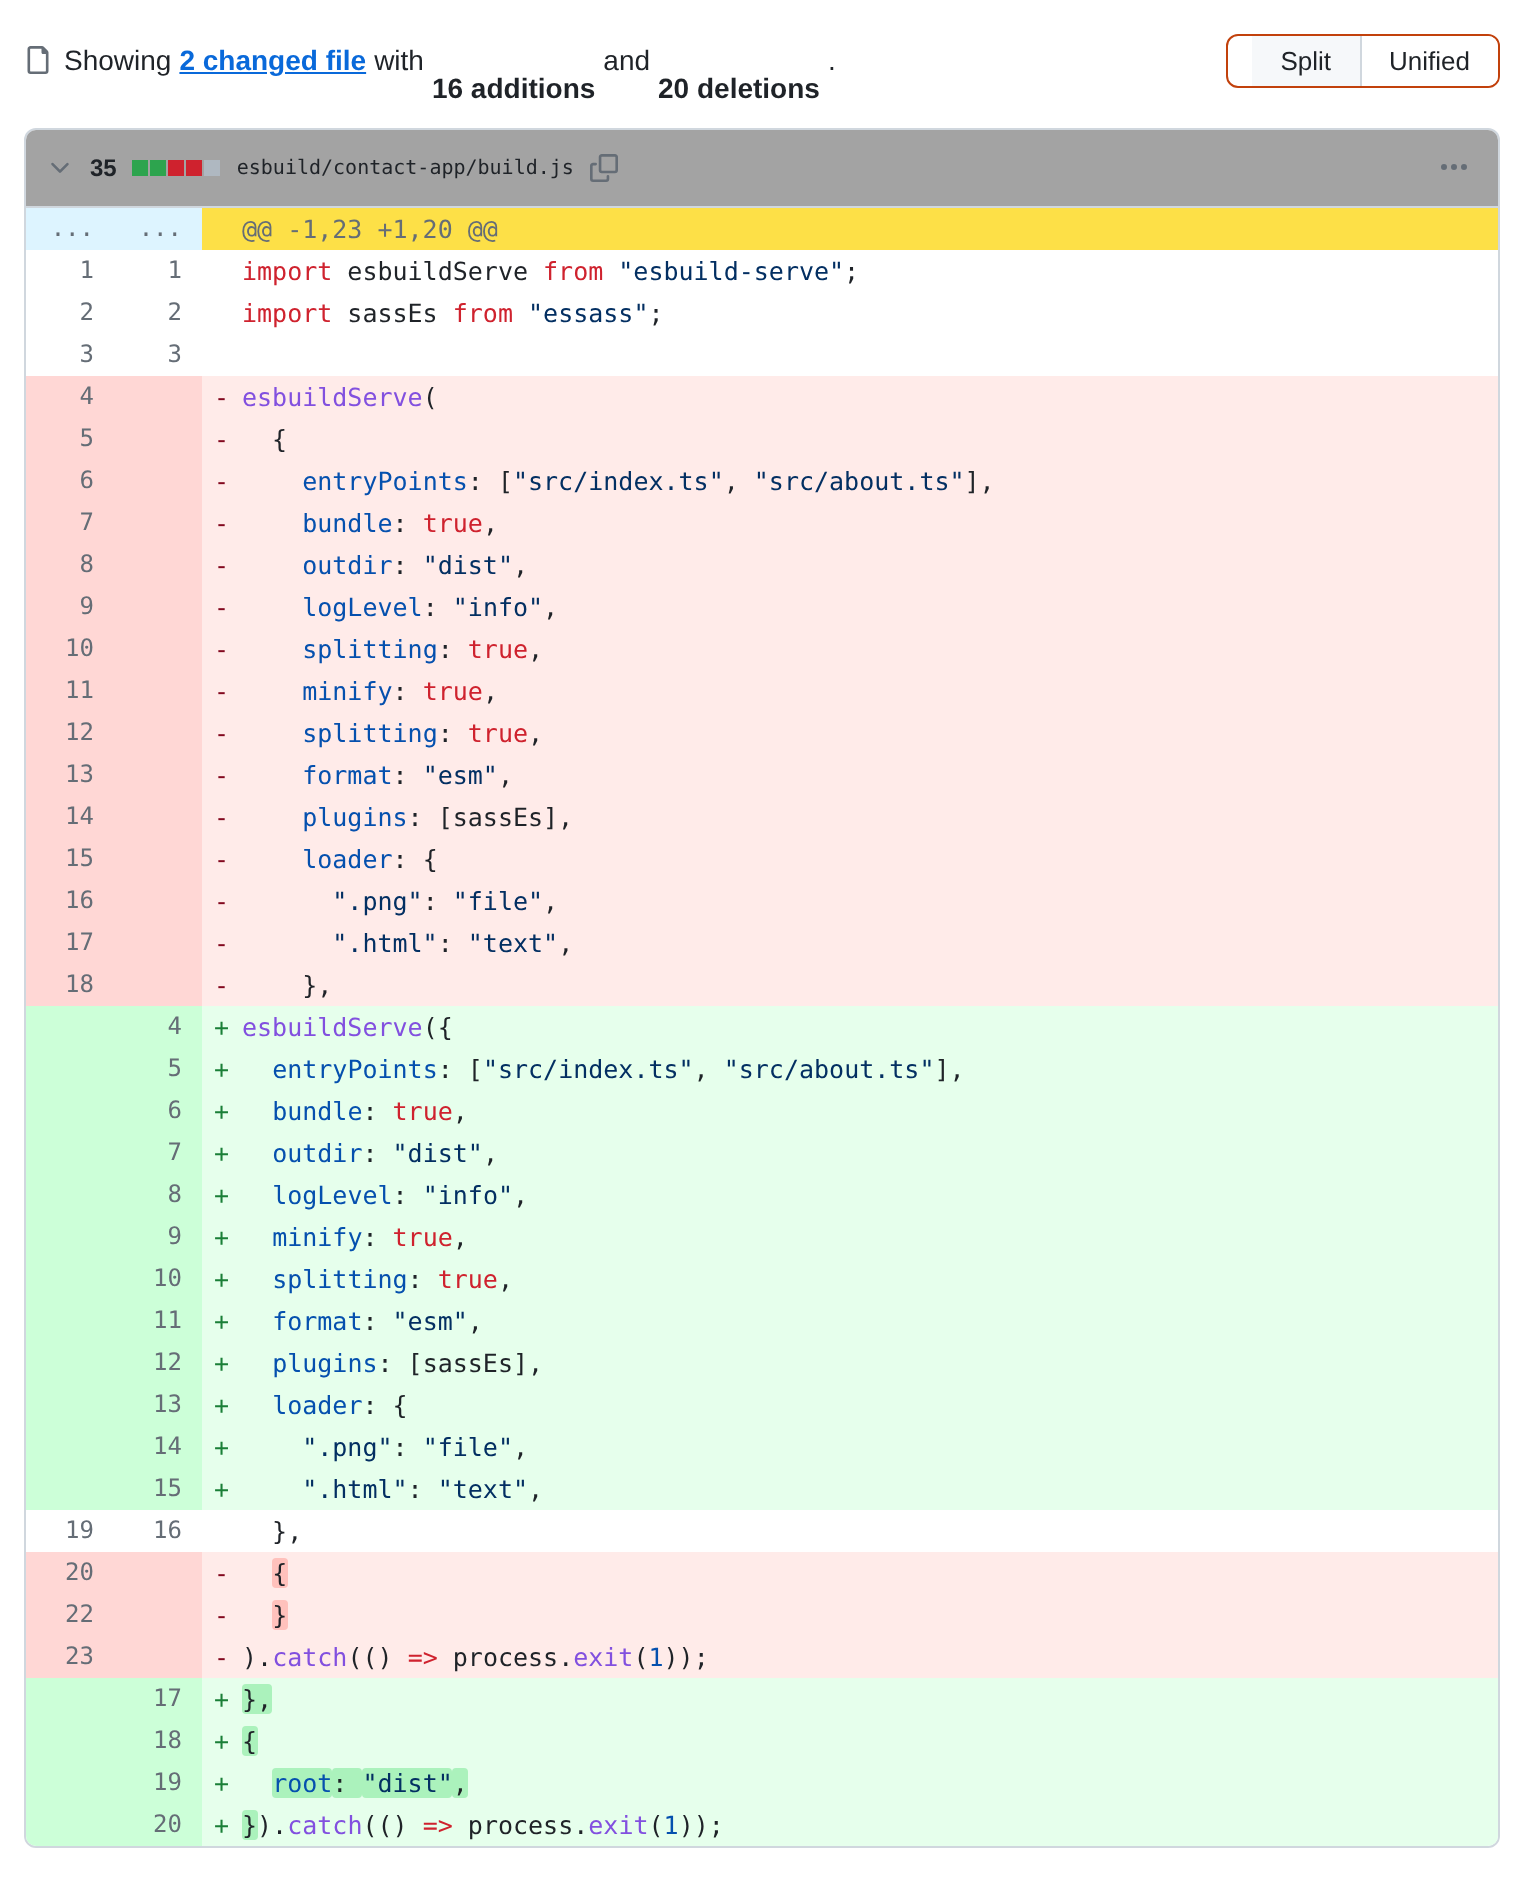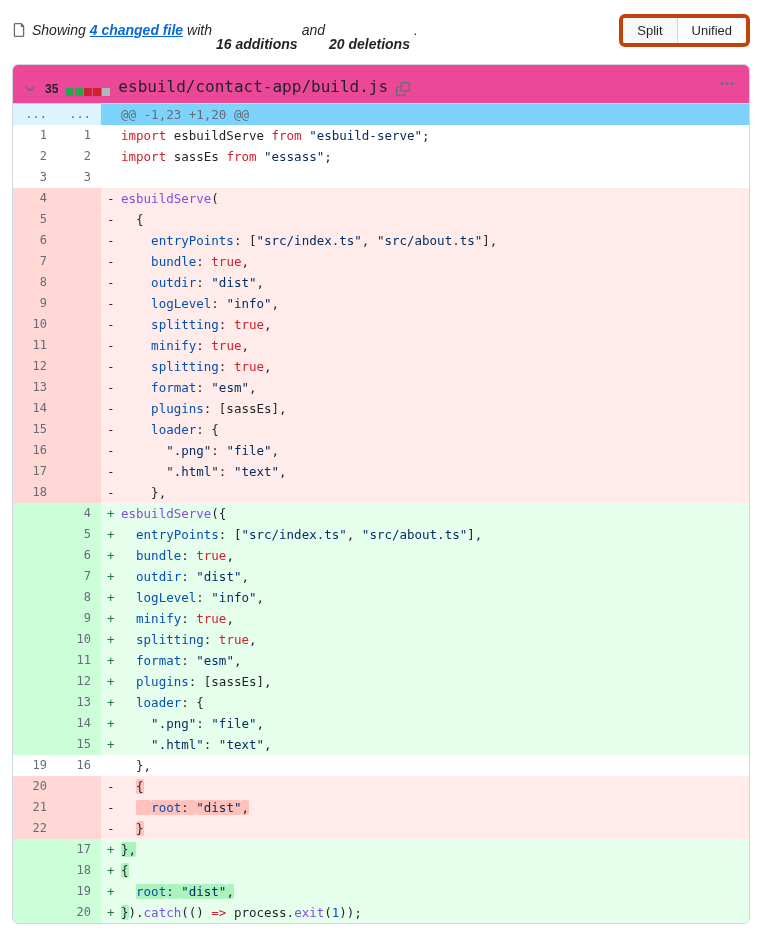--- a/index.html
+++ b/index.html
@@ -14,66 +14,66 @@
     display: flex;
     align-items: center;
     justify-content: space-between;
     margin-bottom: 12px;
   }
   .summary-text {
     display: flex;
     align-items: center;
     gap: 4px;
     font-size: 14px;
-    font-style: italic;
   }
   .summary-text .doc-icon { color: #656d76; margin-right: 2px; display: inline-flex; }
   .summary-text .link { color: #0969da; font-weight: 600; }
   .summary-text b { font-weight: 600; margin-top: 28px; }
   .btn-group {
     display: inline-flex;
-    border: 4px solid #c2410c;
+    border: 1px solid #c2410c;
     border-radius: 6px;
     overflow: hidden;
+    padding-left: 12px;
   }
   .btn-group button {
     background: #f6f8fa;
     border: none;
     padding: 5px 14px;
     font-size: 13px;
     color: #1f2328;
     cursor: pointer;
     font-family: inherit;
   }
   .btn-group button + button { border-left: 1px solid #d0d7de; }
   .btn-group button.active { background: #ffffff; font-weight: 500; text-align: right; }
 
   .file-box {
     border: 1px solid #d0d7de;
     border-radius: 6px;
     overflow: hidden;
   }
   .file-header {
     display: flex;
-    align-items: flex-end;
-    background: #ec4899;
+    align-items: center;
+    background: #a3a3a3;
     border-bottom: 1px solid #d0d7de;
     padding: 7px 10px;
     gap: 8px;
   }
   .file-header .chevron { color: #656d76; cursor: pointer; display:inline-flex;}
   .file-header .count { font-size: 12px; font-weight: 600; color: #1f2328; }
   .diffstat { display: inline-flex; gap: 1px; }
   .diffstat span { width: 8px; height: 8px; display: inline-block; }
   .ds-add { background: #2da44e; }
   .ds-del { background: #cf222e; }
   .ds-neutral { background: #afb8c1; }
   .file-path {
     font-family: ui-monospace, SFMono-Regular, "SF Mono", Menlo, Consolas, monospace;
-    font-size: 16px;
+    font-size: 10px;
     color: #1f2328;
   }
   .copy-icon { color: #656d76; cursor: pointer; display:inline-flex; }
   .file-header .spacer { flex: 1; }
   .kebab { color: #656d76; cursor: pointer; padding: 4px; display:inline-flex;}
 
   table.diff {
     border-collapse: collapse;
     width: 100%;
     font-family: ui-monospace, SFMono-Regular, "SF Mono", Menlo, Consolas, monospace;
@@ -96,21 +96,21 @@
     vertical-align: top;
     position: relative;
   }
   td.code .marker {
     position: absolute;
     left: 6px;
     top: 0;
     color: #656d76;
     user-select: none;
   }
-  tr.hunk td { background: #7dd3fc; }
+  tr.hunk td { background: #fde047; }
   tr.hunk td.num { background: #ddf4ff; color: #656d76; }
   tr.hunk td.code { color: #656d76; }
 
   tr.del td.num { background: #ffd7d5; }
   tr.del td.code { background: #ffebe9; }
   tr.del td.code .marker { color: #82071e; }
 
   tr.add td.num { background: #ccffd8; }
   tr.add td.code { background: #e6ffec; }
   tr.add td.code .marker { color: #1a7f37; }
@@ -133,21 +133,21 @@
 <body>
 
 <div class="summary-bar">
   <div class="summary-text">
     <span class="doc-icon">
       <svg width="14" height="14" viewBox="0 0 16 16">
           <path fill="currentColor" d="M2 1.75C2 .78 2.78 0 3.75 0h6.5c.46 0 .9.18 1.23.51l2 2c.34.33.52.77.52 1.24v10.5A1.75 1.75 0 0 1 12.25 16h-8.5A1.75 1.75 0 0 1 2 14.25Zm1.5 0v12.5c0 .14.11.25.25.25h8.5c.14 0 .25-.11.25-.25V4.5h-2A.75.75 0 0 1 10 3.75V1.5H3.75a.25.25 0 0 0-.25.25Z"></path>
         </svg>
     </span>
     <span>Showing</span>
-    <a href="#" class="link">4 changed file</a>
+    <a href="#" class="link">2 changed file</a>
     <span>with</span>
     <b>16 additions</b>
     <span>and</span>
     <b>20 deletions</b>
     <span>.</span>
   </div>
   <div class="btn-group">
     <button>Split</button>
     <button class="active">Unified</button>
   </div>
@@ -344,28 +344,28 @@
           <td class="num">19</td>
           <td class="num">16</td>
           <td class="code"><span class="marker"> </span><span class="plain">  },</span></td>
         </tr>
         <tr class="del">
           <td class="num">20</td>
           <td class="num"></td>
           <td class="code"><span class="marker">-</span><span class="plain">  </span><span class="hl-del">{</span></td>
         </tr>
         <tr class="del">
-          <td class="num">21</td>
-          <td class="num"></td>
-          <td class="code"><span class="marker">-</span><span class="plain">  </span><span class="hl-del">  </span><span class="hl-del"><span class="prop">root</span></span><span class="hl-del">: </span><span class="hl-del"><span class="str">"dist"</span></span><span class="hl-del">,</span></td>
-        </tr>
-        <tr class="del">
           <td class="num">22</td>
           <td class="num"></td>
           <td class="code"><span class="marker">-</span><span class="plain">  </span><span class="hl-del">}</span></td>
+        </tr>
+        <tr class="del">
+          <td class="num">23</td>
+          <td class="num"></td>
+          <td class="code"><span class="marker">-</span><span class="plain">).</span><span class="fn">catch</span><span class="plain">(() </span><span class="kw">=&gt;</span><span class="plain"> process.</span><span class="fn">exit</span><span class="plain">(</span><span class="num-lit">1</span><span class="plain">));</span></td>
         </tr>
         <tr class="add">
           <td class="num"></td>
           <td class="num">17</td>
           <td class="code"><span class="marker">+</span><span class="hl-add">},</span></td>
         </tr>
         <tr class="add">
           <td class="num"></td>
           <td class="num">18</td>
           <td class="code"><span class="marker">+</span><span class="hl-add">{</span></td>

